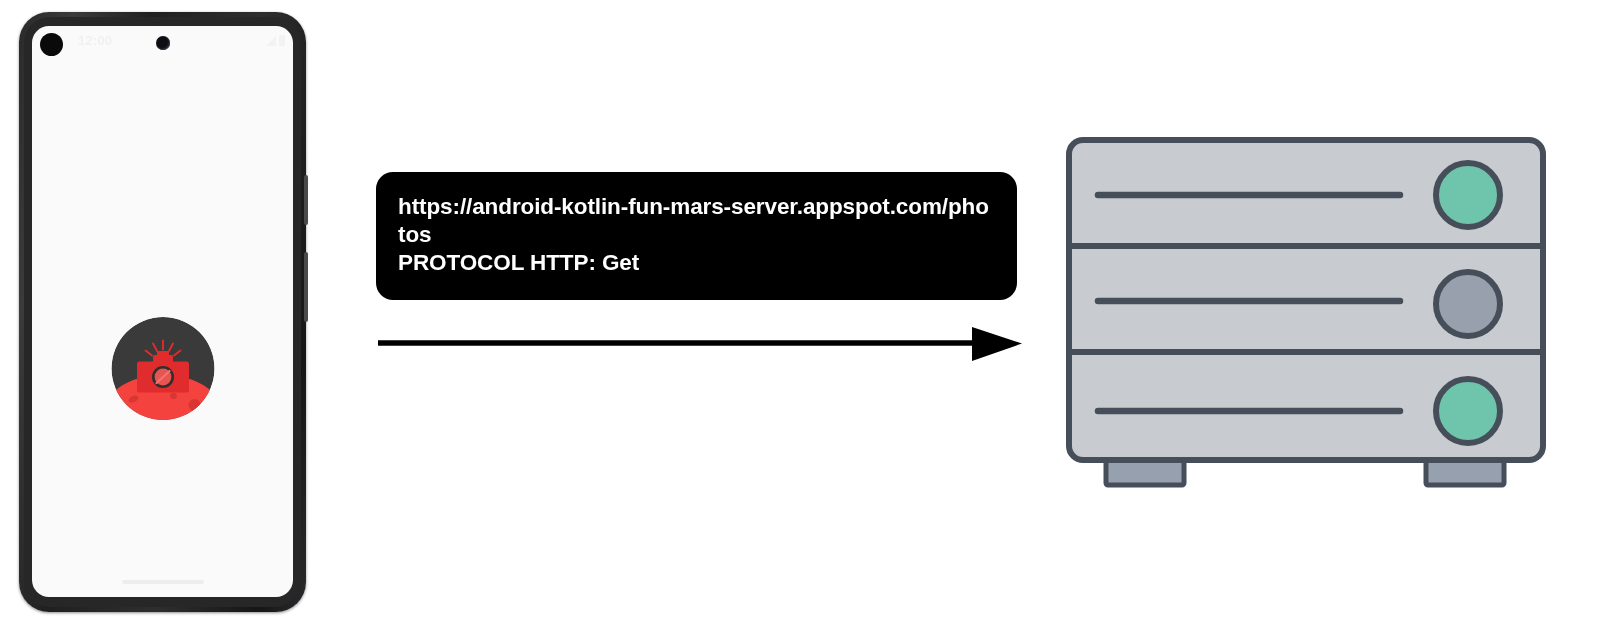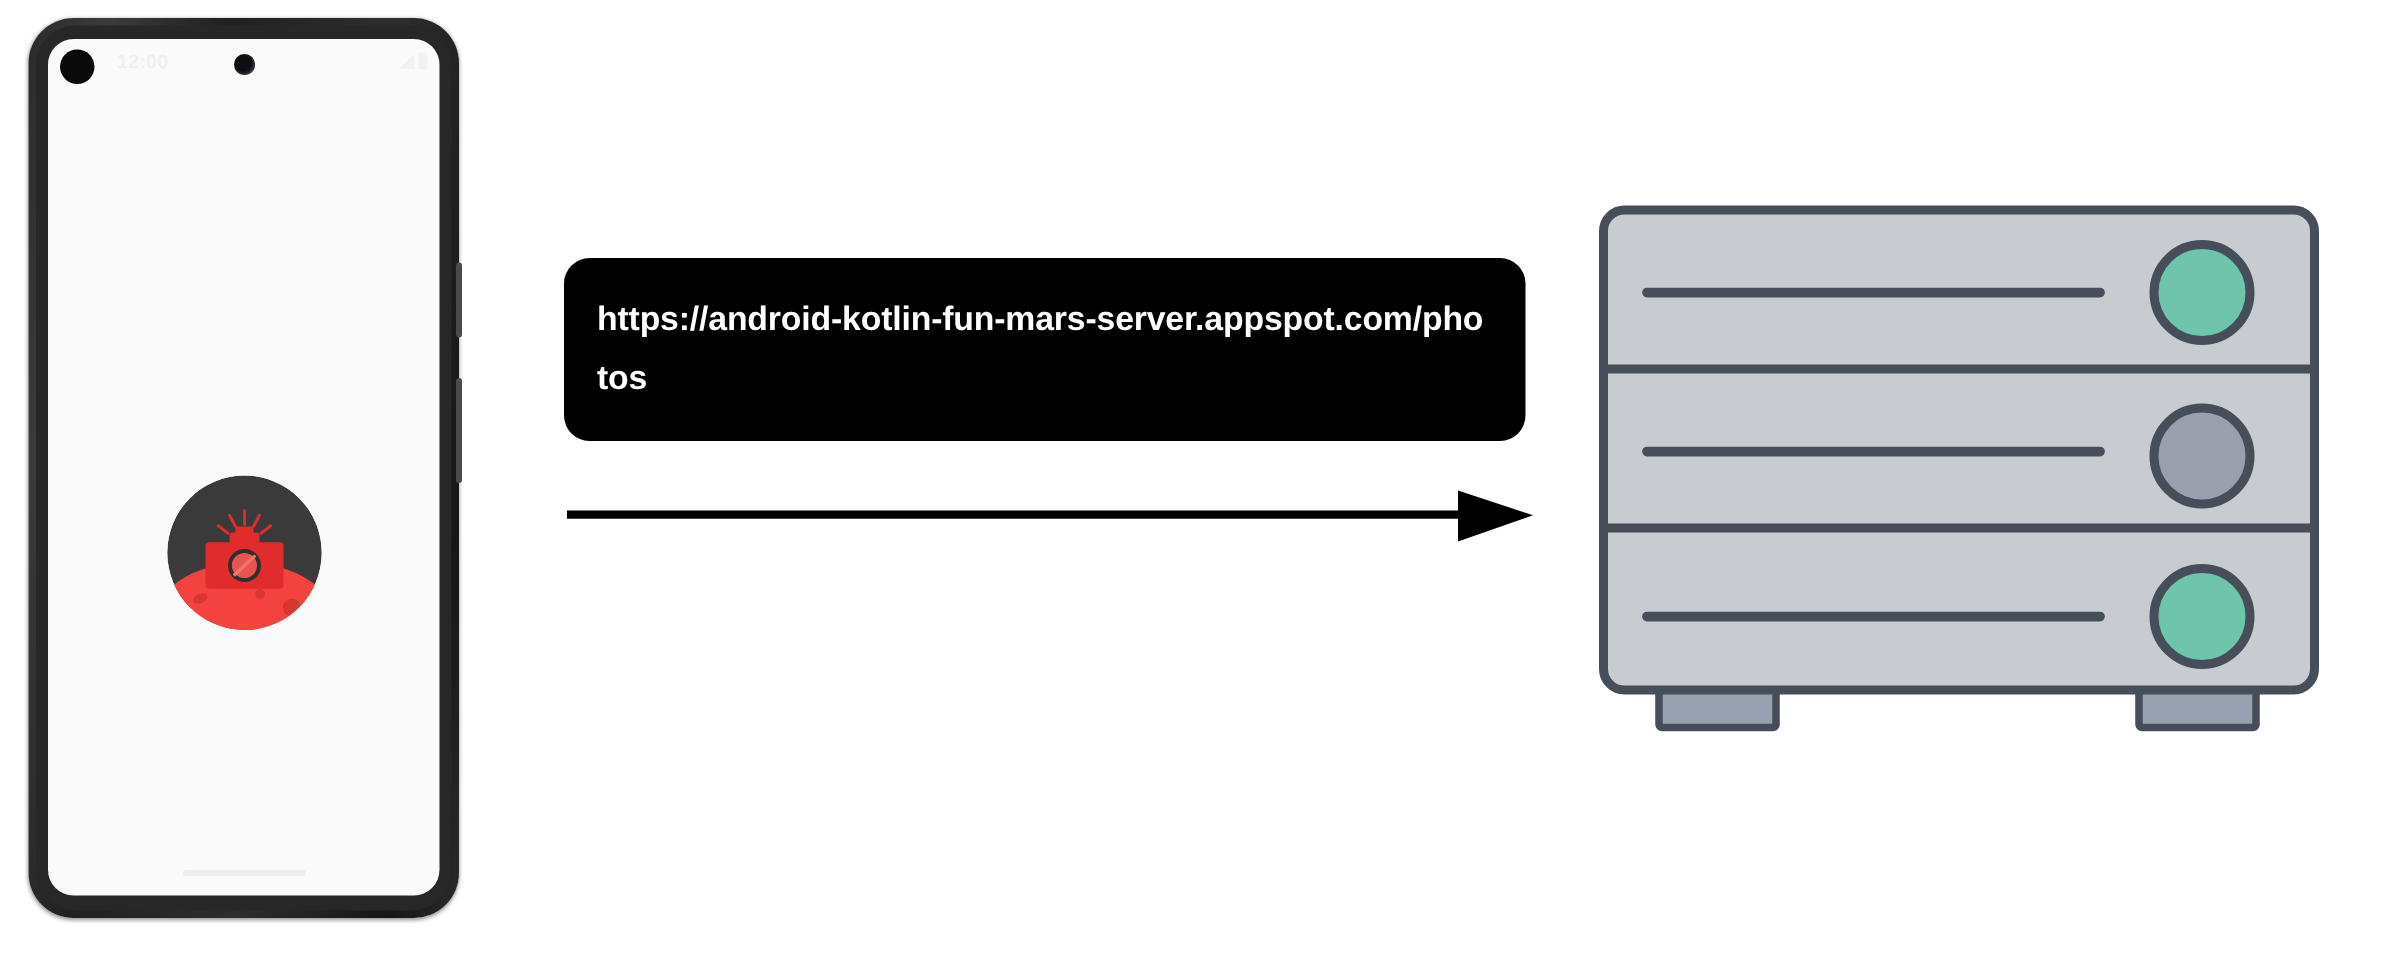--- a/index.html
+++ b/index.html
@@ -151,21 +151,21 @@
     box-sizing: border-box;
     background: #000000;
     border-radius: 17px;
     padding: 21px 22px 23px 22px;
   }
   .callout-line {
     color: #ffffff;
     font-family: "Liberation Sans", sans-serif;
     font-weight: bold;
     font-size: 22.5px;
-    line-height: 39px;
+    line-height: 28px;
     letter-spacing: -0.1px;
     word-break: break-all;
   }
 
   
   #arrow {
     position: absolute;
     left: 376px;
     top: 325px;
     width: 650px;
@@ -239,20 +239,21 @@
           </g>
         </svg>
       </div>
 
       <div class="home-indicator"></div>
     </div>
   </div>
 
   <div id="callout">
     <div class="callout-line">https://android-kotlin-fun-mars-server.appspot.com/photos</div>
+    <div class="callout-line">PROTOCOL HTTP: Get</div>
   </div>
 
   <div id="arrow">
     <svg width="650" height="40" viewBox="0 0 650 40">
       <line x1="2" y1="18" x2="610" y2="18" stroke="#000000" stroke-width="5.5"></line>
       <polygon points="596,2 646,18.5 596,36" fill="#000000"></polygon>
     </svg>
   </div>
 
   <div id="server">

